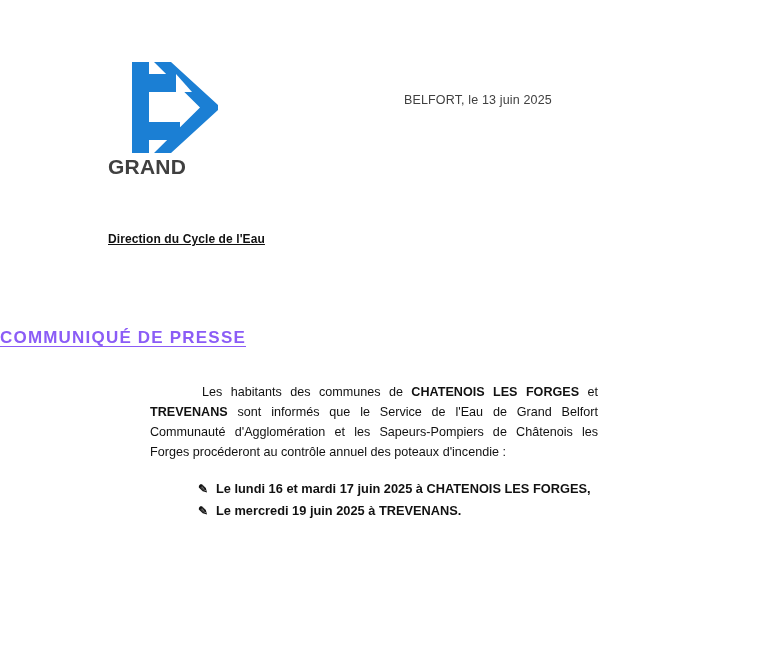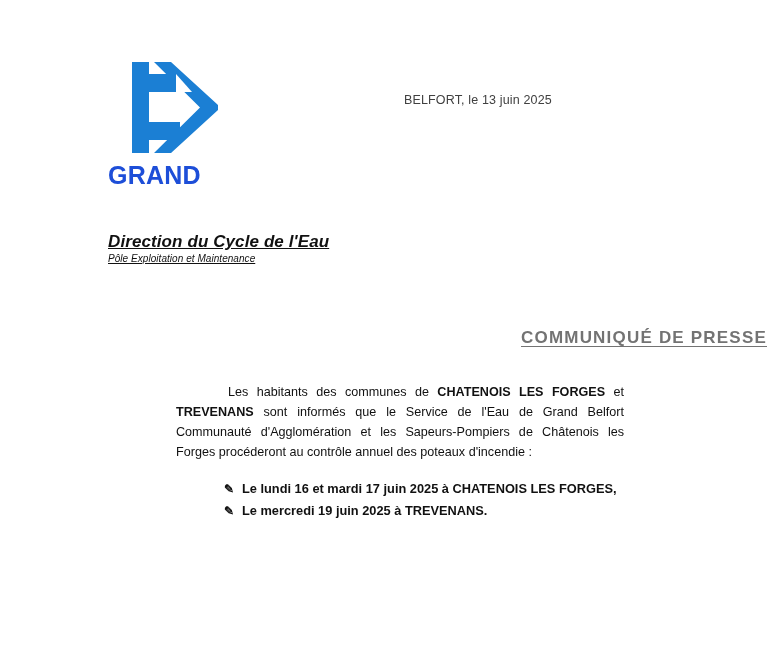--- a/index.html
+++ b/index.html
@@ -40,41 +40,39 @@
   .logo-mark {
     width: 105px;
     height: 95px;
     margin-left: 22px;
     position: relative;
   }
 
   .logo-mark svg { display: block; }
 
   .logo-word {
-    margin-top: 8px;
     font-family: "Liberation Sans", sans-serif;
     font-weight: bold;
-    font-size: 25px;
+    font-size: 21px;
     line-height: 24px;
     letter-spacing: 0.5px;
-    color: #1d4ed8;
+    color: #404040;
   }
 
   .logo-word div:first-child { letter-spacing: 0.2px; }
 
   .dept {
     position: absolute;
     left: 108px;
     top: 232px;
     width: 300px;
   }
   .dept .line1 {
-    font-style: italic;
-    font-weight: bold;
-    font-size: 17px;
+    font-weight: bold;
+    font-size: 12px;
     color: #111;
     text-decoration: underline;
     letter-spacing: 0.1px;
   }
   .dept .line2 {
     font-style: italic;
     font-size: 10px;
     color: #111;
     text-decoration: underline;
     margin-top: 1px;
@@ -89,33 +87,33 @@
     color: #404040;
     letter-spacing: 0.15px;
   }
 
   
   .title {
     position: absolute;
     left: 0;
     right: 0;
     top: 328px;
-    text-align: right;
+    text-align: left;
     font-weight: bold;
     font-size: 17px;
     letter-spacing: 1.2px;
     text-decoration: underline;
     text-underline-offset: 3px;
-    color: #737373;
+    color: #8b5cf6;
   }
 
   
   .body-text {
     position: absolute;
-    left: 176px;
+    left: 150px;
     top: 382px;
     width: 448px;
     font-size: 12.6px;
     line-height: 20px;
     color: #111;
     text-align: justify;
   }
 
   .body-text p { margin: 0; }
   .body-text p.indent { text-indent: 52px; }
@@ -163,21 +161,20 @@
           <rect x="19" y="36" width="26" height="22" fill="#ffffff"></rect>
         </svg>
       </div>
       <div class="logo-word">
         <div>GRAND</div>
       </div>
     </div>
 
     <div class="dept">
       <div class="line1">Direction du Cycle de l'Eau</div>
-      <div class="line2">Pôle Exploitation et Maintenance</div>
     </div>
 
     <div class="datestamp">BELFORT, le 13 juin 2025</div>
   </div>
 
   <div class="title">COMMUNIQUÉ  DE  PRESSE</div>
 
   <div class="body-text">
 
     <p class="indent"><span>Les habitants des communes de </span><b>CHATENOIS LES FORGES</b><span> et </span><b>TREVENANS</b><span> sont informés que le Service de l'Eau de Grand Belfort Communauté d'Agglomération et les Sapeurs-Pompiers de Châtenois les Forges procéderont au contrôle annuel des poteaux d'incendie :</span></p>

